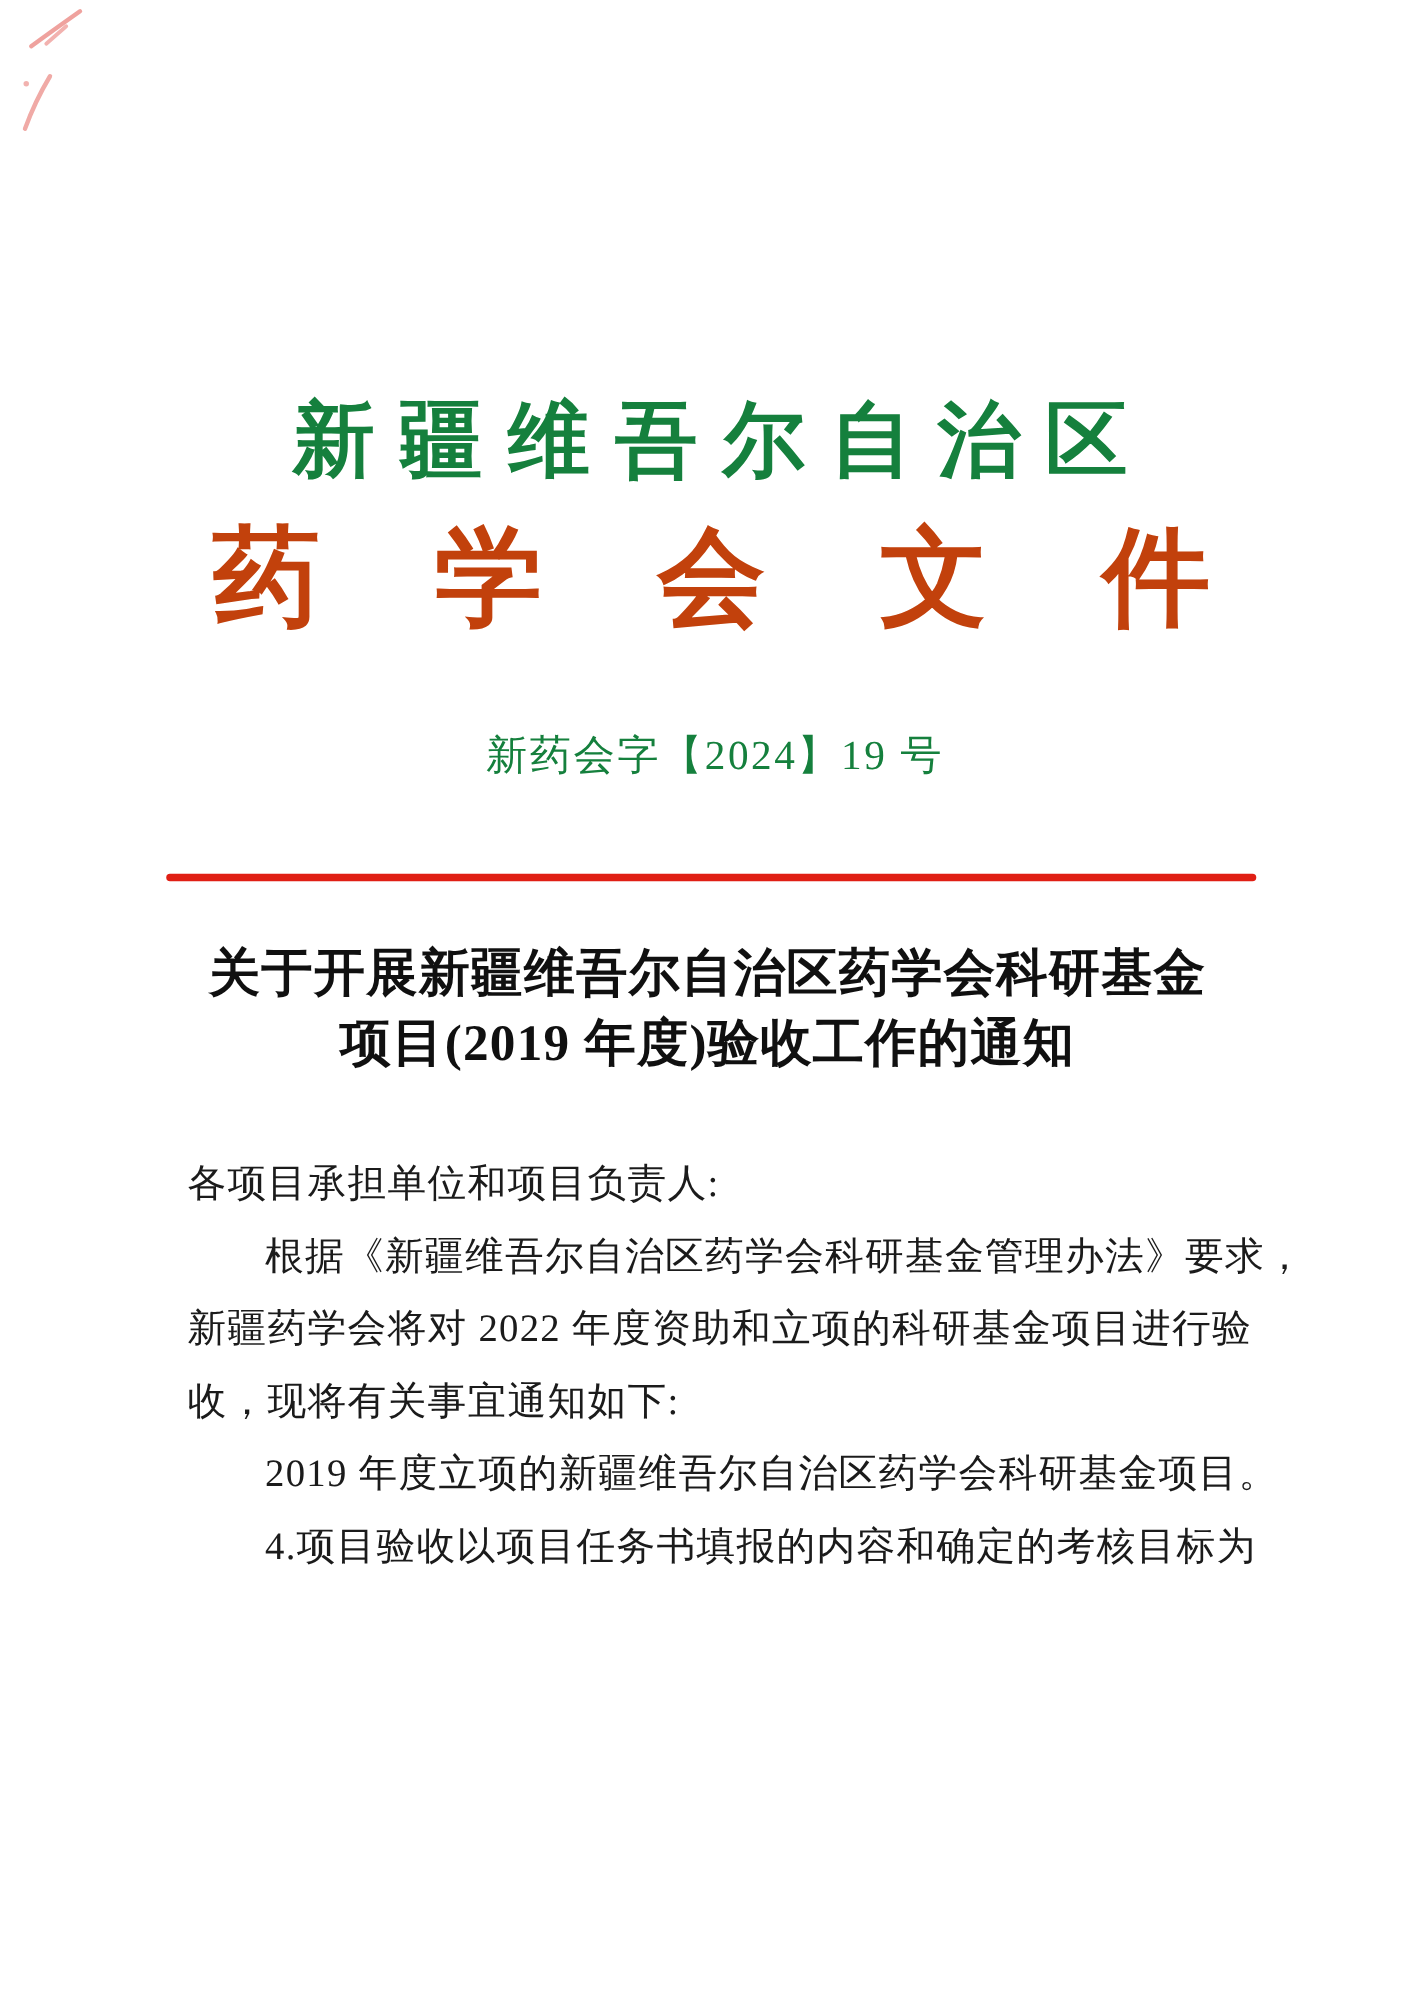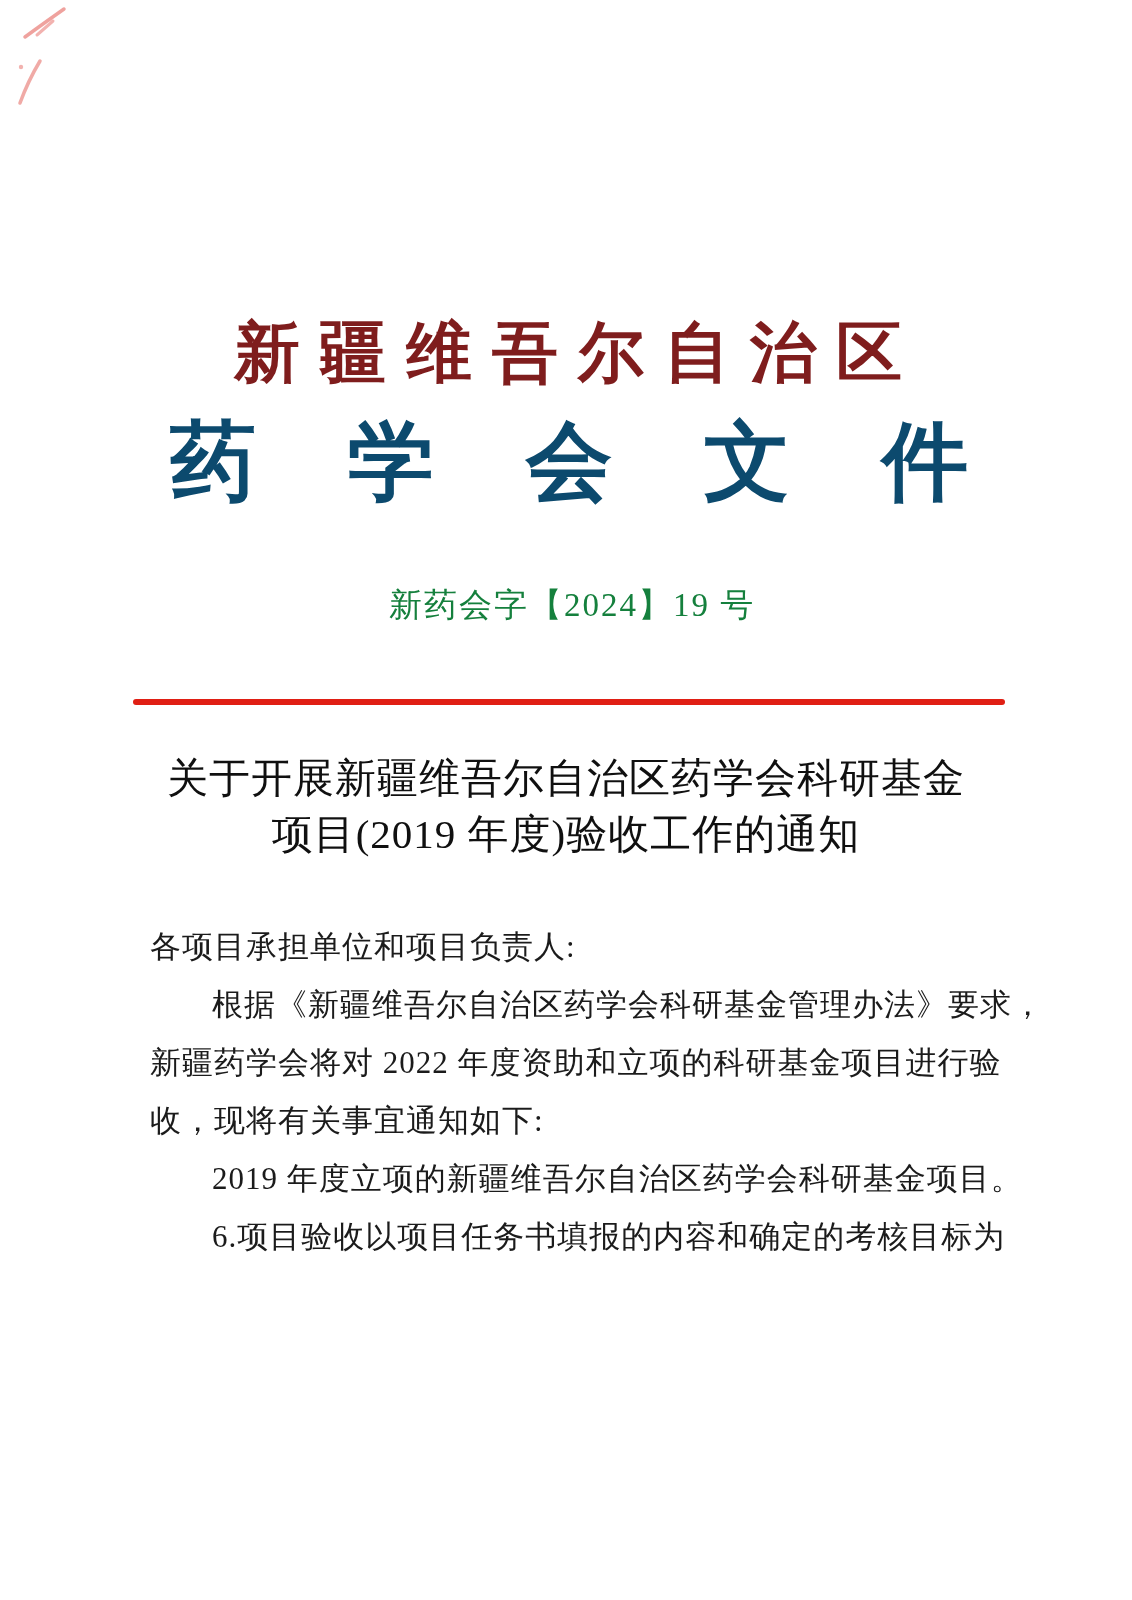--- a/index.html
+++ b/index.html
@@ -21,34 +21,34 @@
   .org-line1 {
     position: absolute;
     top: 318px; left: 0; width: 100%;
     text-align: center;
     padding-left: 24px;
     box-sizing: border-box;
     font-size: 66px;
     line-height: 70px;
     font-weight: bold;
     letter-spacing: 20px;
-    color: #7f1d1d;
+    color: #15803d;
     white-space: nowrap;
   }
   .org-line2 {
     position: absolute;
     top: 412px; left: 0; width: 100%;
     text-align: center;
     padding-left: 98px;
     box-sizing: border-box;
     font-size: 86px;
     line-height: 100px;
     font-weight: bold;
     letter-spacing: 92px;
-    color: #0c4a6e;
+    color: #c2410c;
     white-space: nowrap;
   }
   .doc-number {
     position: absolute;
     top: 584px; left: 0; width: 100%;
     text-align: center;
     padding-left: 12px;
     box-sizing: border-box;
     font-size: 33px;
     line-height: 42px;
@@ -62,21 +62,21 @@
     width: 872px; height: 6px;
     background: #e01f14;
     border-radius: 3px;
   }
   .doc-title {
     position: absolute;
     top: 750px; left: 0; width: 100%;
     text-align: center;
     font-size: 41px;
     line-height: 56px;
-    font-weight: normal;
+    font-weight: bold;
     letter-spacing: 1px;
     color: #101010;
     white-space: nowrap;
   }
   .body-text {
     position: absolute;
     left: 150px; top: 918px;
     width: 852px;
     font-size: 31px;
     line-height: 58px;
@@ -118,16 +118,16 @@
     <div>关于开展新疆维吾尔自治区药学会科研基金</div>
     <div>项目(2019 年度)验收工作的通知</div>
   </div>
 
   <div class="body-text" id="body-lines">
       <div class="line">各项目承担单位和项目负责人:</div>
       <div class="line ind">根据《新疆维吾尔自治区药学会科研基金管理办法》要求，</div>
       <div class="line">新疆药学会将对 2022 年度资助和立项的科研基金项目进行验</div>
       <div class="line">收，现将有关事宜通知如下:</div>
       <div class="line ind">2019 年度立项的新疆维吾尔自治区药学会科研基金项目。</div>
-      <div class="line ind">6.项目验收以项目任务书填报的内容和确定的考核目标为</div>
+      <div class="line ind">4.项目验收以项目任务书填报的内容和确定的考核目标为</div>
     </div>
 
 </div>
 
 </body></html>

